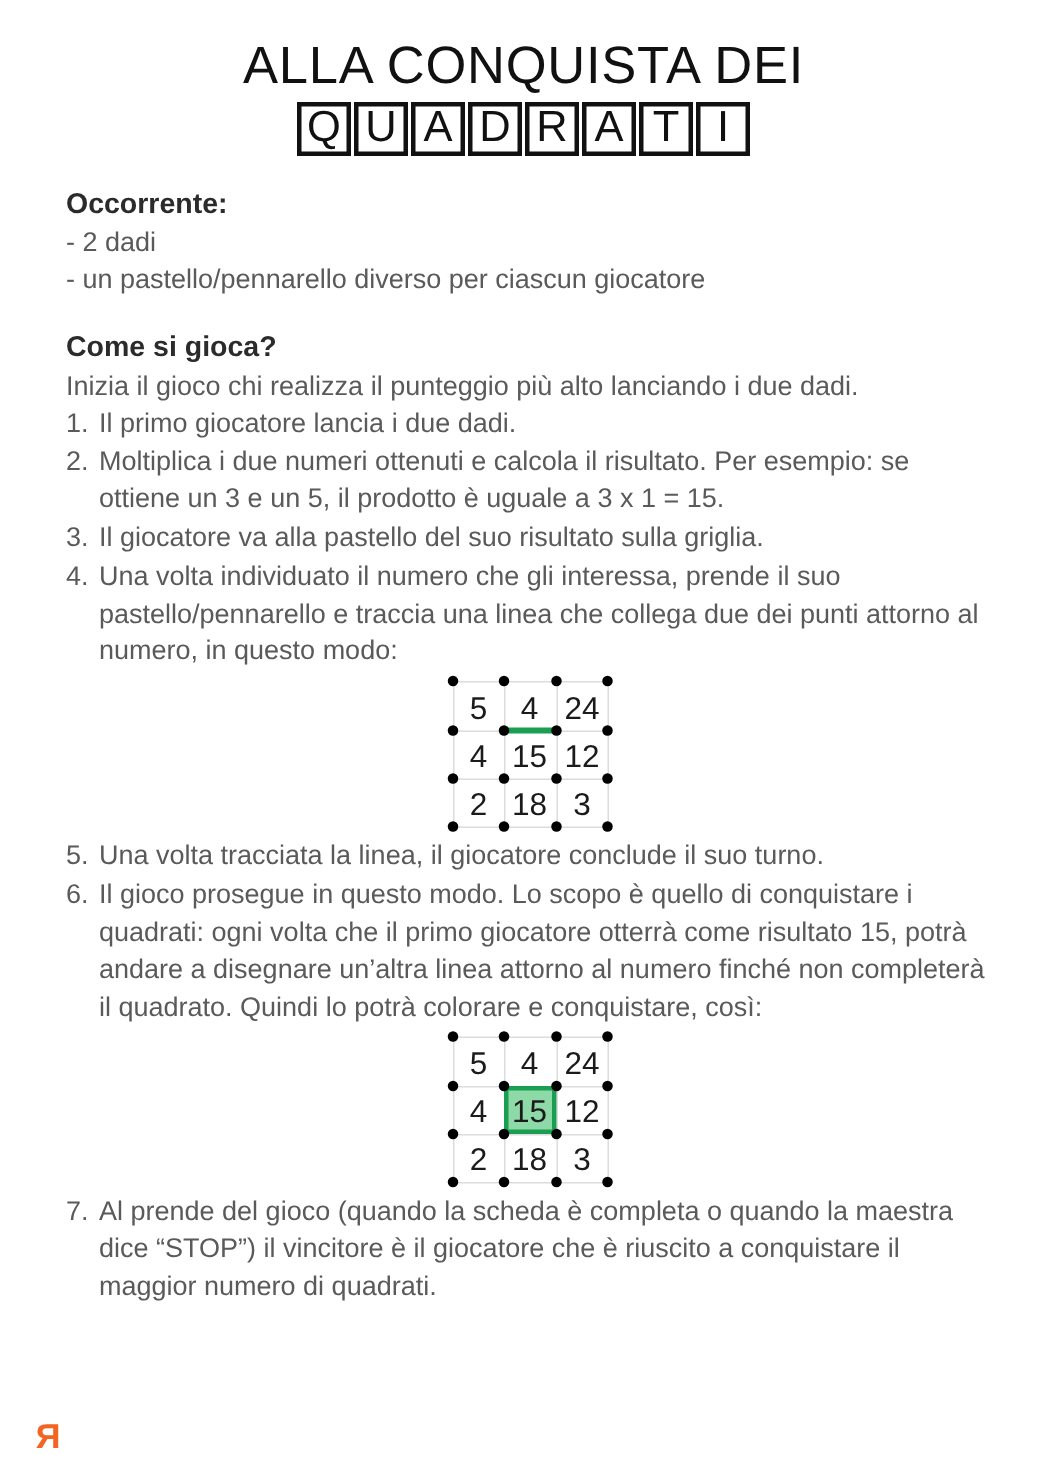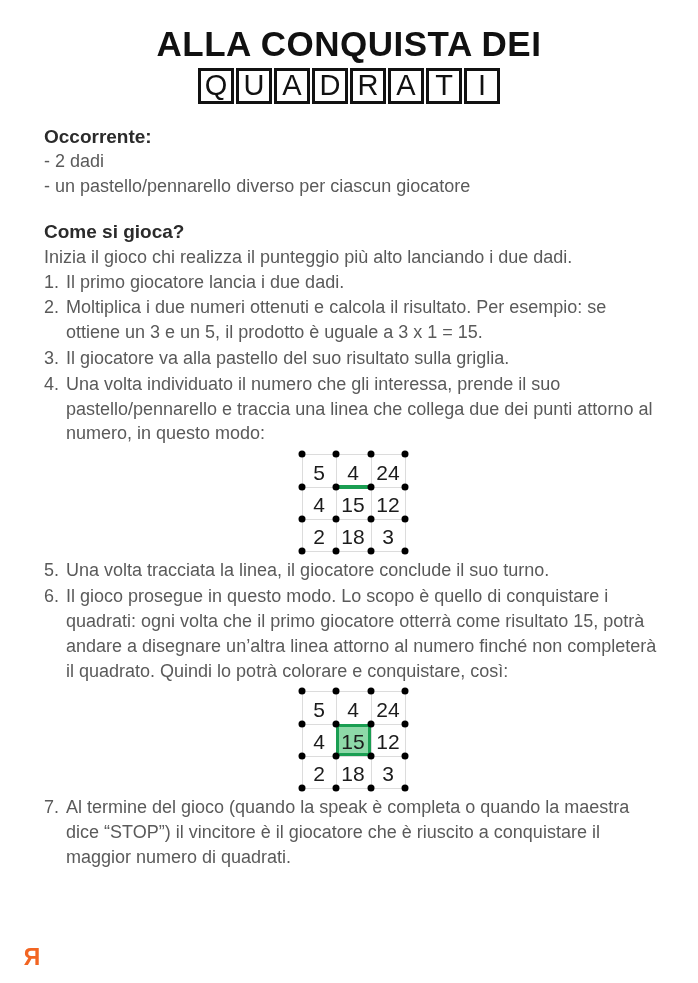--- a/index.html
+++ b/index.html
@@ -24,21 +24,21 @@
 
   
   .title-block {
     padding-top: 26px;
     text-align: center;
   }
   .title-line1 {
     font-size: 35px;
     letter-spacing: 0.5px;
     color: #111111;
-    font-weight: 700;
+    font-weight: 400;
     line-height: 1.05;
     white-space: nowrap;
   }
   .title-boxes {
     margin-top: 5px;
     display: flex;
     justify-content: center;
     align-items: flex-end;
     gap: 2px;
   }
@@ -333,21 +333,21 @@
           <div class="dot" style="left:0px;top:97px"></div>
           <div class="dot" style="left:34px;top:97px"></div>
           <div class="dot" style="left:69px;top:97px"></div>
           <div class="dot" style="left:103px;top:97px"></div>
         </div>
       </div>
 
       <ul class="list">
         <li class="list-item">
           <span class="list-num">7.</span>
-          <span class="list-text">Al termine del gioco (quando la speak è completa o quando la maestra dice “STOP”) il vincitore è il giocatore che è riuscito a conquistare il maggior numero di quadrati.</span>
+          <span class="list-text">Al prende del gioco (quando la scheda è completa o quando la maestra dice “STOP”) il vincitore è il giocatore che è riuscito a conquistare il maggior numero di quadrati.</span>
         </li>
       </ul>
     </div>
   </div>
 
   <div class="footer">
     <div class="logo">
       <span class="logo-r">R</span>
     </div>
   </div>

